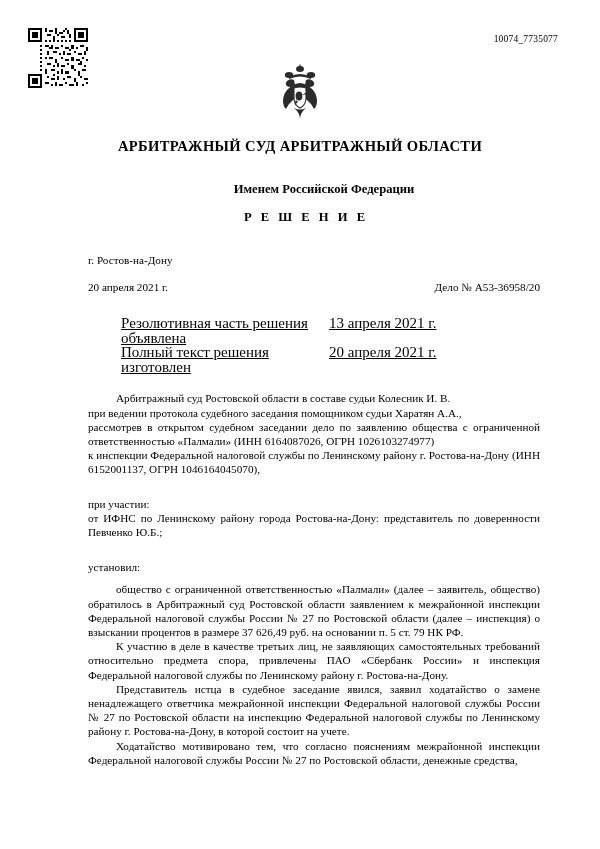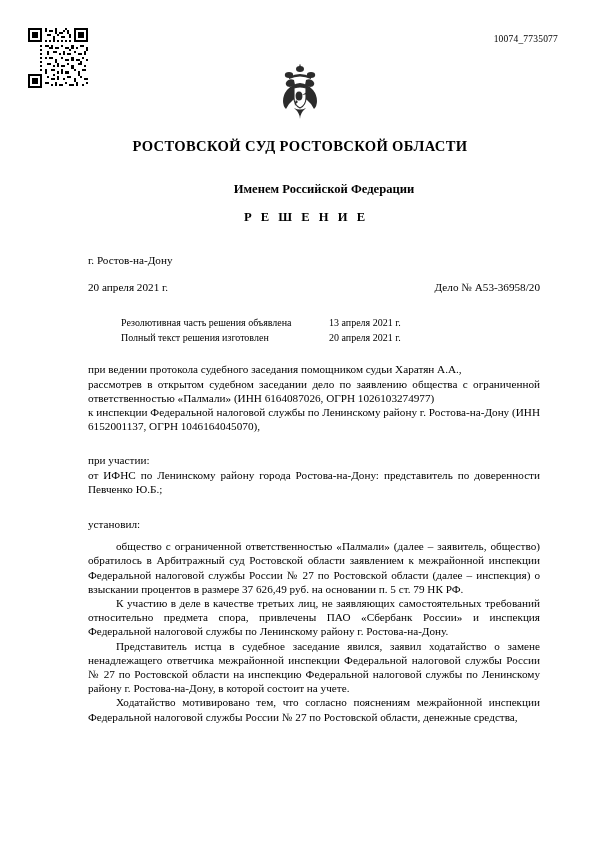--- a/index.html
+++ b/index.html
@@ -86,22 +86,23 @@
   .dateline {
     margin-top: 13px;
     display: flex;
     justify-content: space-between;
     align-items: baseline;
   }
   .dates {
     margin-top: 22px;
     margin-left: 121px;
     margin-right: 60px;
-    font-size: 10px;
+    font-size: 15px;
     line-height: 14.5px;
+    text-decoration: underline;
   }
   .dates .row { display: flex; }
   .dates .lbl { width: 208px; flex: 0 0 208px; }
   .dates .val { white-space: nowrap; }
 
   .intro {
     margin-top: 17px;
   }
   .intro p, .parties p, .estab p {
     margin: 0;
@@ -263,21 +264,21 @@
       <g fill="#2b2b2b">
         <ellipse cx="25" cy="32" rx="3.4" ry="4.6"></ellipse>
         <path d="M28 31 l5 -3 l-1 2 l2 0 z"></path>
         <path d="M22 36 q-2 3 -1 6 q1 -3 3 -4 z"></path>
       </g>
     </svg>
   </div>
 
   <div class="content">
 
-    <div class="court-title">РОСТОВСКОЙ СУД РОСТОВСКОЙ ОБЛАСТИ</div>
+    <div class="court-title">АРБИТРАЖНЫЙ СУД АРБИТРАЖНЫЙ ОБЛАСТИ</div>
     <div class="in-name">Именем Российской Федерации</div>
     <div class="decision-word">Р Е Ш Е Н И Е</div>
 
     <div class="block city">г. Ростов-на-Дону</div>
 
     <div class="block dateline">
       <span>20 апреля 2021 г.</span>
       <span>Дело № А53-36958/20</span>
     </div>
 
@@ -286,20 +287,21 @@
         <span class="lbl">Резолютивная часть решения объявлена</span>
         <span class="val">13 апреля 2021 г.</span>
       </div>
       <div class="row">
         <span class="lbl">Полный текст решения изготовлен</span>
         <span class="val">20 апреля 2021 г.</span>
       </div>
     </div>
 
     <div class="block intro">
+      <p class="indent">Арбитражный суд Ростовской области в составе судьи Колесник И. В.</p>
       <p>при ведении протокола судебного заседания помощником судьи Харатян А.А.,</p>
       <p class="just">рассмотрев в открытом судебном заседании дело по заявлению общества с ограниченной ответственностью «Палмали» (ИНН 6164087026, ОГРН 1026103274977)</p>
       <p class="just">к инспекции Федеральной налоговой службы по Ленинскому району г. Ростова-на-Дону (ИНН 6152001137, ОГРН 1046164045070),</p>
     </div>
 
     <div class="block parties">
       <p>при участии:</p>
       <p class="just">от ИФНС по Ленинскому району города Ростова-на-Дону: представитель по доверенности Певченко Ю.Б.;</p>
     </div>
 

